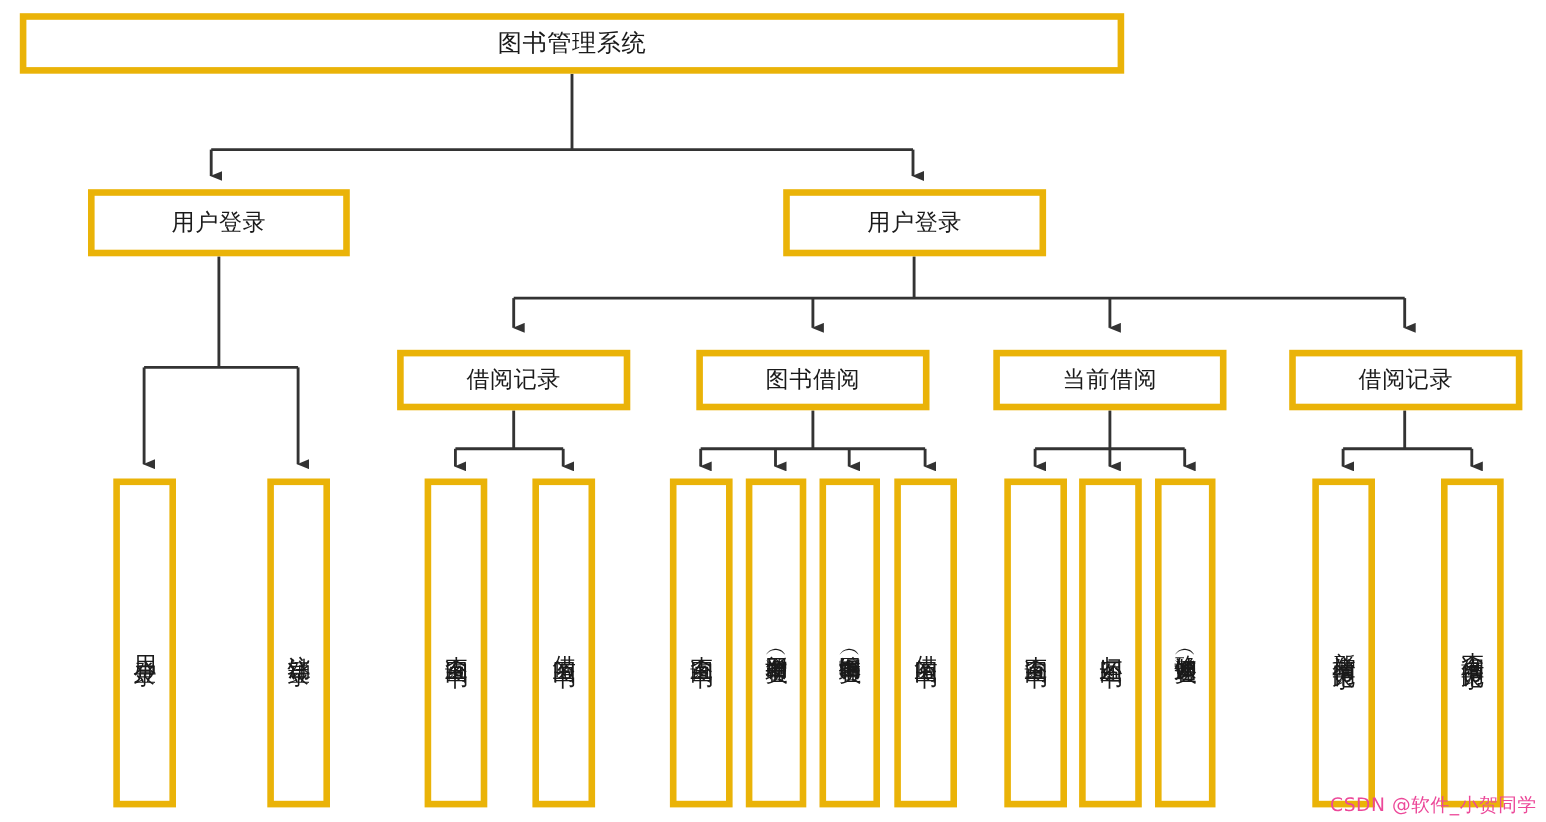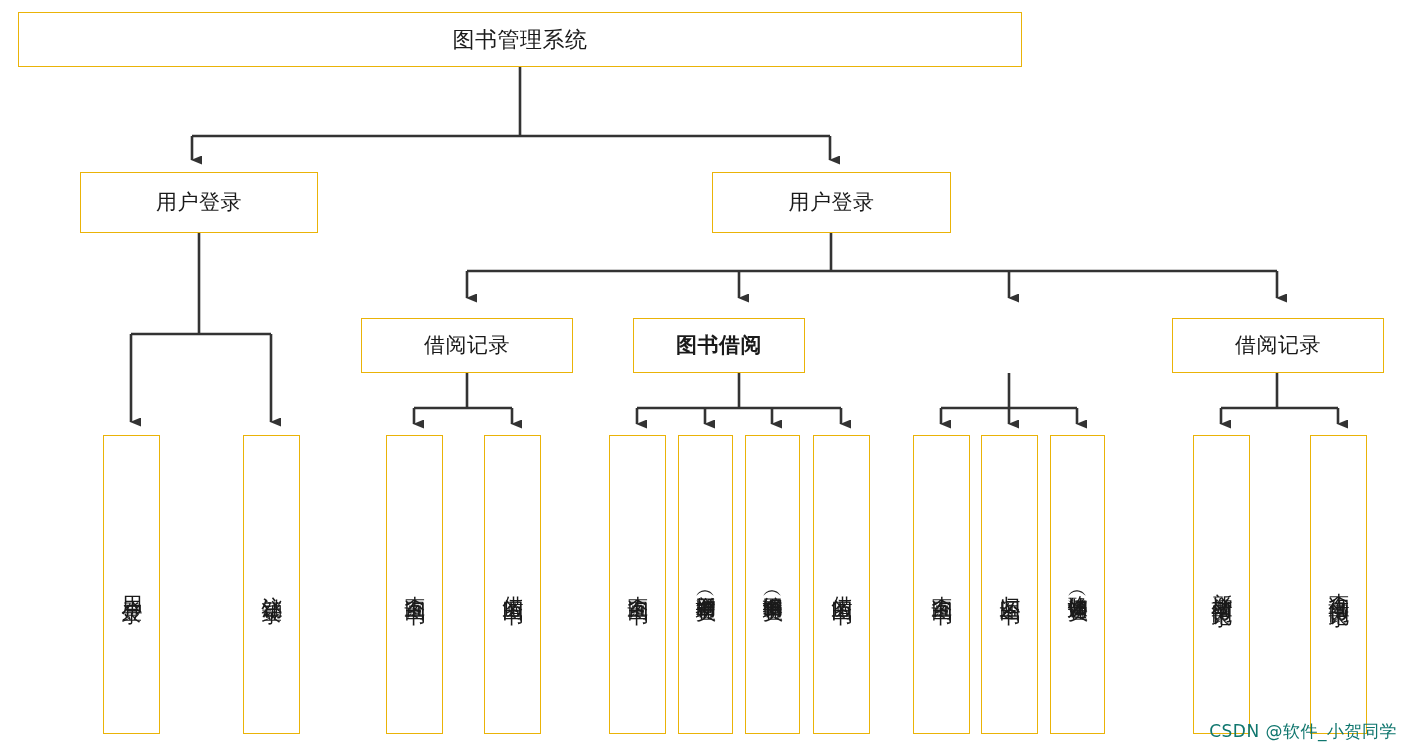--- a/index.html
+++ b/index.html
@@ -26,21 +26,21 @@
     top: 0;
     width: 1405px;
     height: 747px;
     pointer-events: none;
   }
   
   .node {
     position: absolute;
     box-sizing: border-box;
     background: #ffffff;
-    border: 1px solid #eab308;
+    border: 6px solid #eab308;
     display: flex;
     align-items: center;
     justify-content: center;
     z-index: 2;
   }
   .node-label {
     font-size: 21px;
     line-height: 1.15;
     letter-spacing: 0.5px;
     white-space: nowrap;
@@ -67,21 +67,21 @@
   .leaf.narrow .node-label {
     font-size: 20px;
     letter-spacing: 1px;
   }
   
   #watermark {
     position: absolute;
     right: 8px;
     bottom: 4px;
     font-size: 17px;
-    color: #0f766e;
+    color: #ec4899;
     letter-spacing: 0.5px;
     z-index: 3;
     white-space: nowrap;
   }
 </style>
 </head>
 <body>
 
 <div id="diagram-canvas">
 
@@ -142,22 +142,25 @@
   <div class="node" style="left:80px; top:172px; width:238px; height:61px;">
     <span class="node-label">用户登录</span>
   </div>
   <div class="node" style="left:712px; top:172px; width:239px; height:61px;">
     <span class="node-label">用户登录</span>
   </div>
 
   <div class="node" style="left:361px; top:318px; width:212px; height:55px;">
     <span class="node-label">借阅记录</span>
   </div>
-  <div class="node" style="left:633px; top:318px; width:172px; height:55px;font-weight:bold;">
+  <div class="node" style="left:633px; top:318px; width:212px; height:55px;">
     <span class="node-label">图书借阅</span>
+  </div>
+  <div class="node" style="left:903px; top:318px; width:212px; height:55px;">
+    <span class="node-label">当前借阅</span>
   </div>
   <div class="node" style="left:1172px; top:318px; width:212px; height:55px;text-align:right;">
     <span class="node-label">借阅记录</span>
   </div>
 
   <div class="node leaf" style="left:103px; top:435px; width:57px; height:299px;">
     <span class="node-label">用户登录</span>
   </div>
   <div class="node leaf" style="left:243px; top:435px; width:57px; height:299px;">
     <span class="node-label">注销登录</span>

